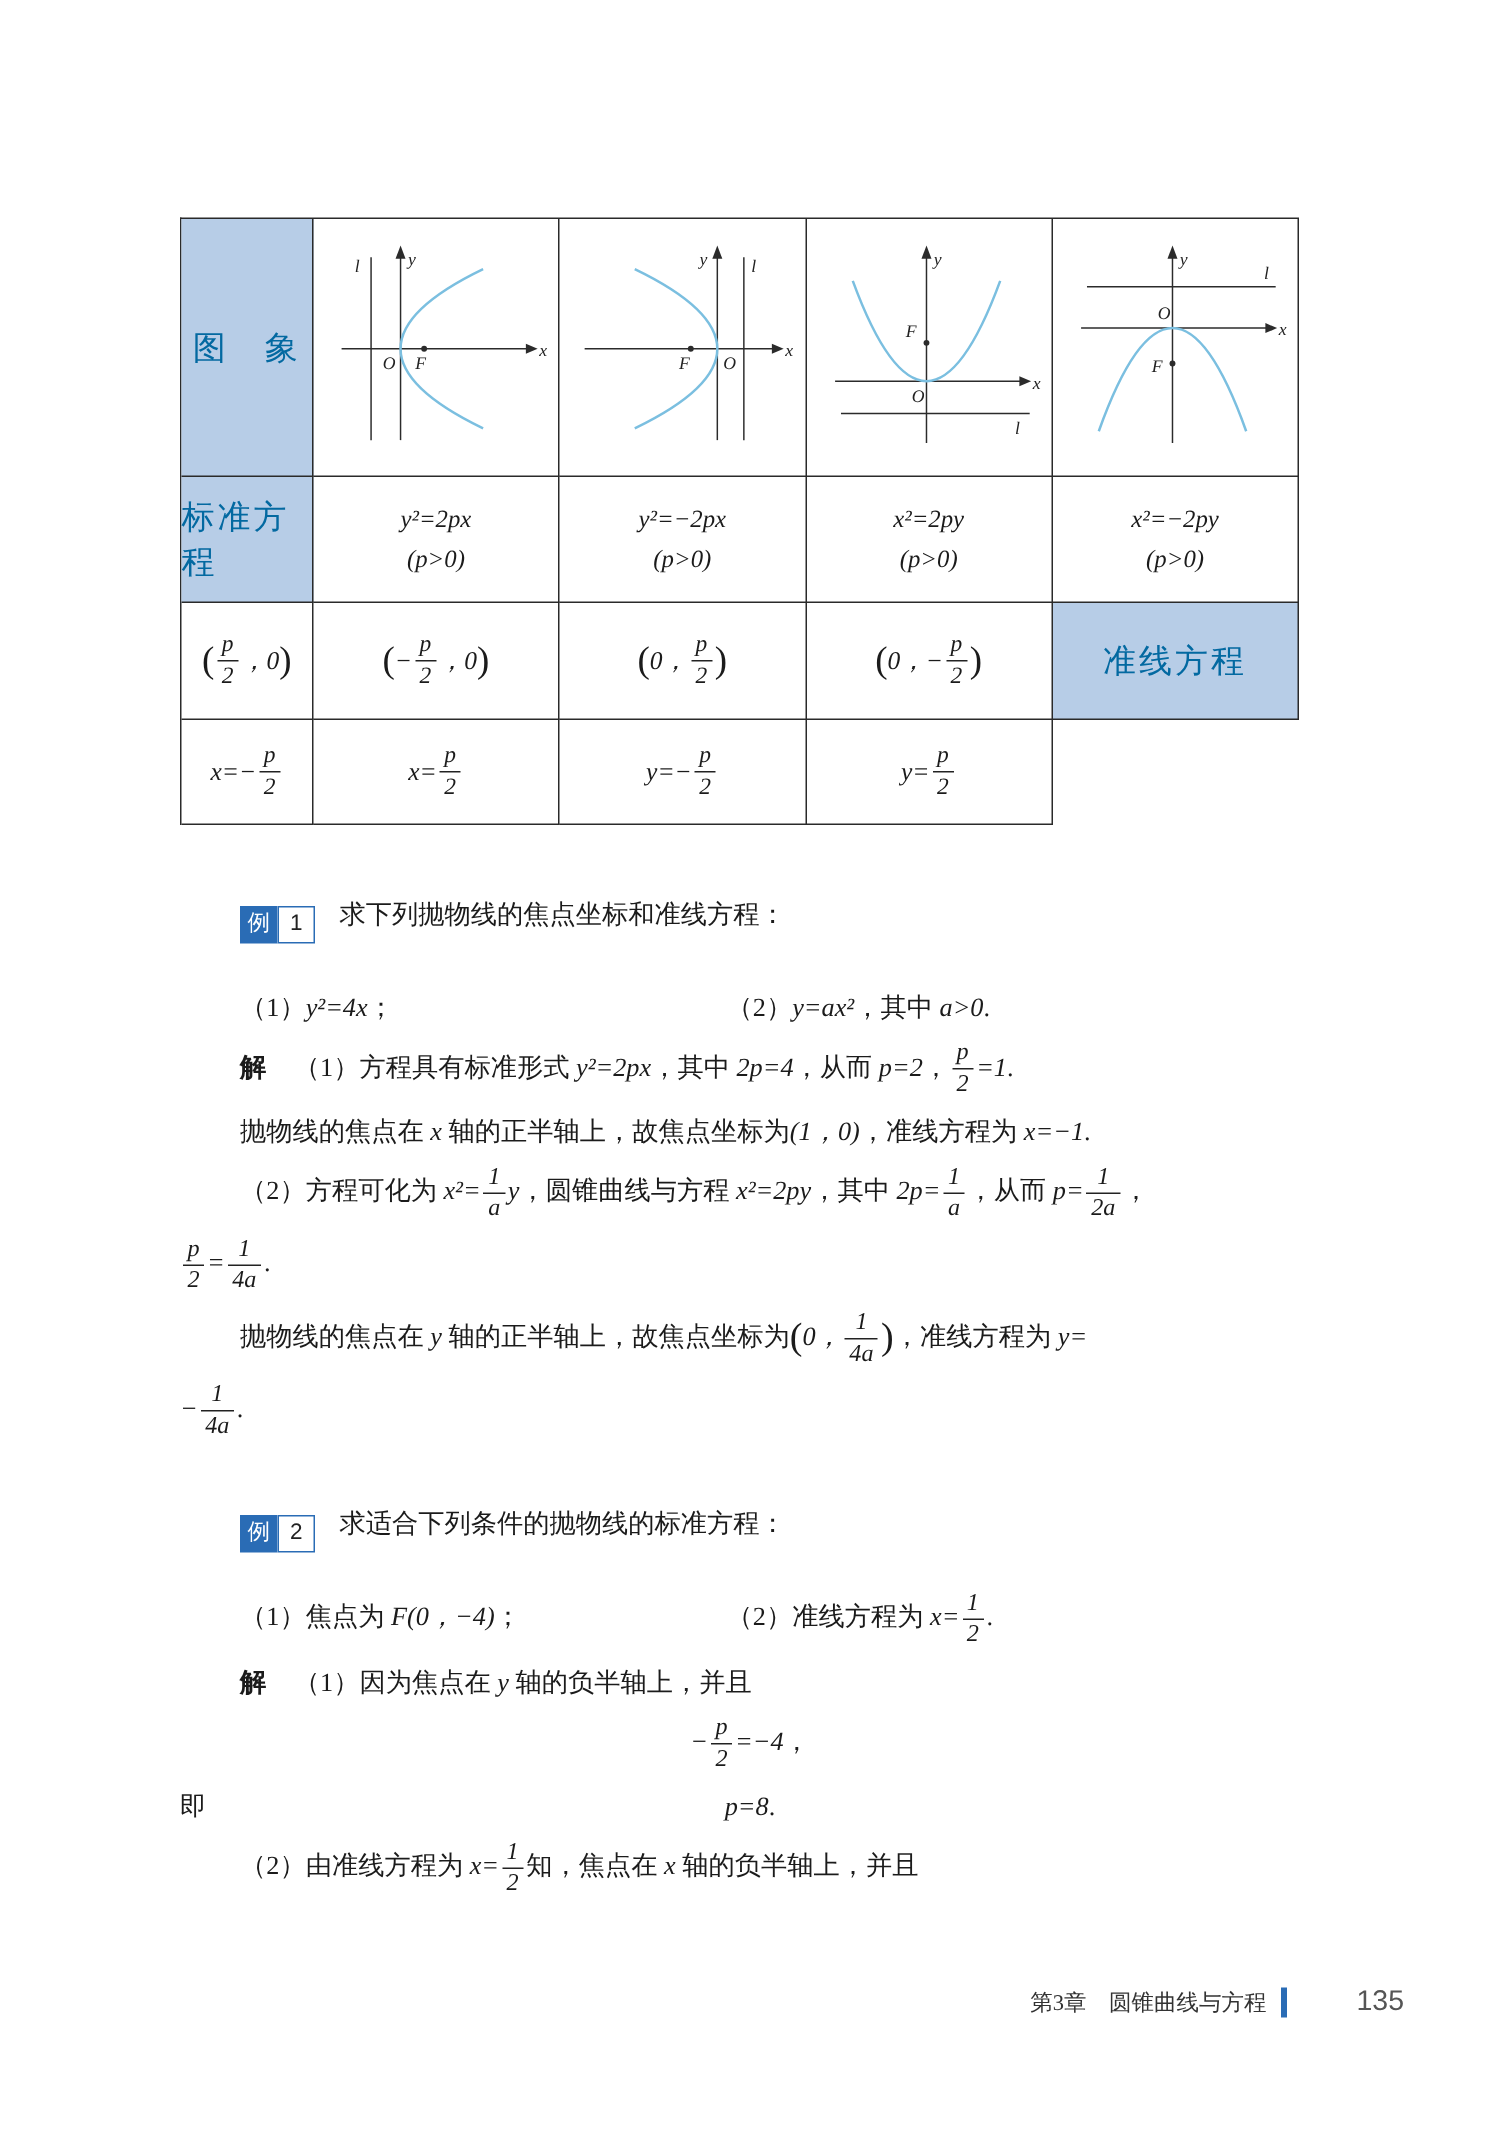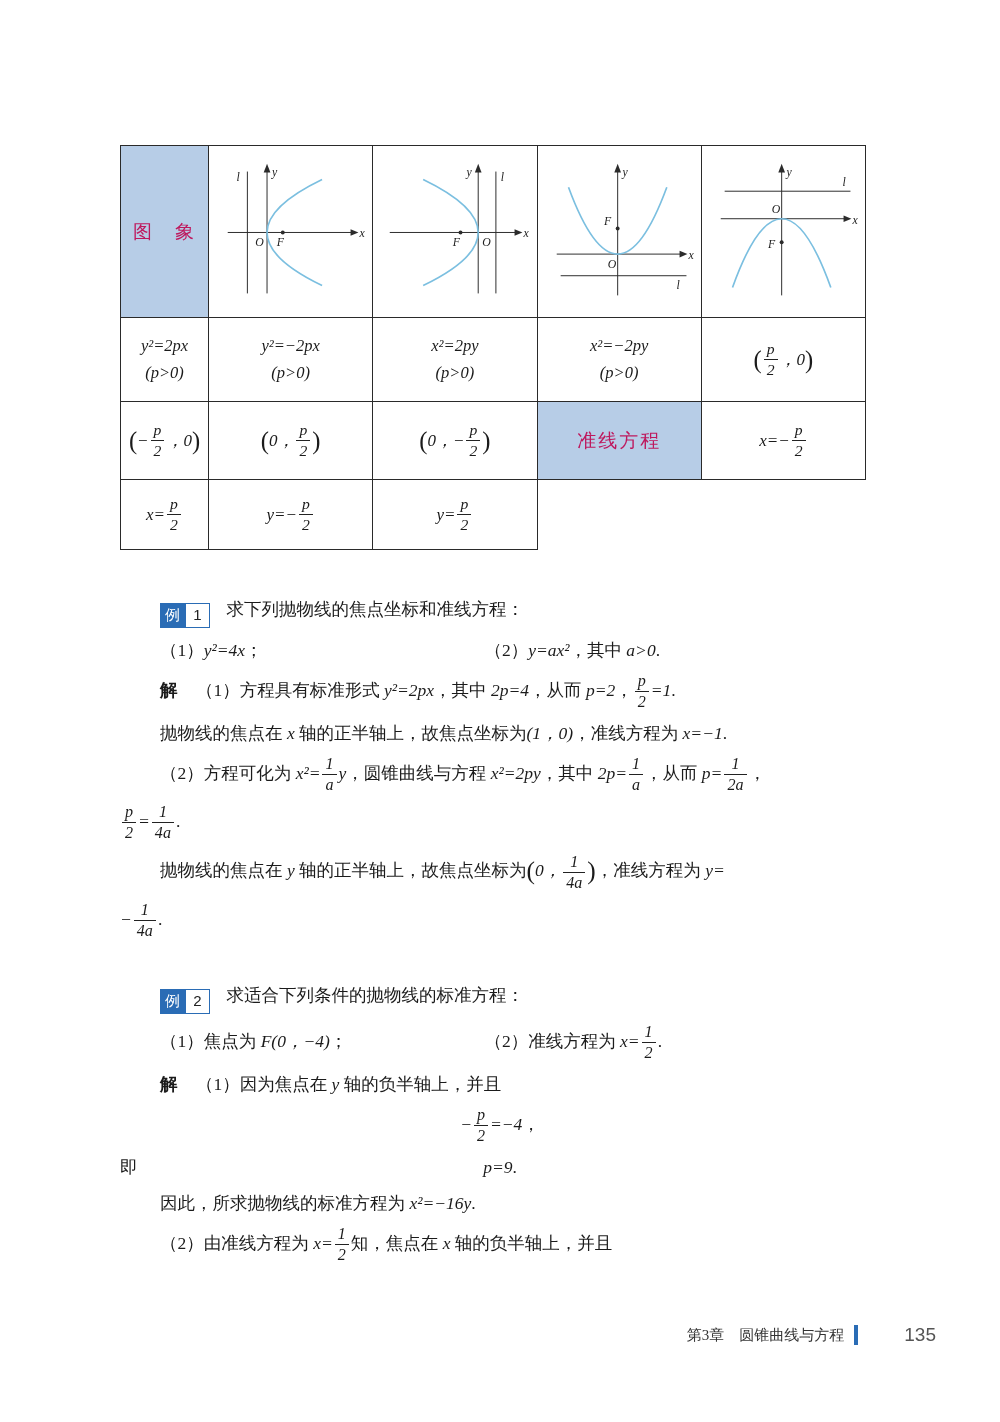--- a/index.html
+++ b/index.html
@@ -6,21 +6,21 @@
   body{font-family:"Liberation Serif",serif;color:#1b1b1b;}
   .page{width:1000px;height:1422px;position:relative;box-sizing:border-box;
         padding:145px 120px 0 120px;background:#fff;overflow:hidden;}
 
   
   .ptable{display:grid;grid-template-columns:88px 1fr 1fr 1fr 1fr;
           grid-template-rows:172px 84px 78px 70px;
           border-top:1px solid #2a2a2a;border-left:1px solid #2a2a2a;width:745px;}
   .cell{border-right:1px solid #2a2a2a;border-bottom:1px solid #2a2a2a;
         display:flex;align-items:center;justify-content:center;box-sizing:border-box;}
-  .head{background:#b7cde7;font-size:19px;letter-spacing:2px;color:#be185d;}
+  .head{background:#b7cde7;font-size:22px;letter-spacing:2px;color:#0369a1;}
   .graph-cell{padding:3px;}
   .graph-cell svg{width:100%;height:100%;}
   .eq-cell{flex-direction:column;gap:7px;font-size:16.5px;}
   .eq-cell span{font-style:italic;font-family:"Liberation Serif",serif;}
   .math-cell{font-size:17px;}
 
   
   .glabel{font:italic 12px "Liberation Serif",serif;fill:#222;}
   .axis{stroke:#2b2b2b;stroke-width:1;fill:none;}
   .arrow{fill:#2b2b2b;stroke:none;}
@@ -37,21 +37,21 @@
   .frac .num{padding:0 3px 1px 3px;}
   .frac .den{border-top:1px solid #222;padding:1px 3px 0 3px;}
 
   
   .content{margin-top:46px;font-size:17.5px;line-height:1.5;}
   .content p{margin:9px 0 9px 40px;}
   .content p.flush{margin-left:0;}
   .content p.center{margin-left:0;text-align:center;}
   .content p.ji-line{margin-left:0;text-align:center;position:relative;}
   .ji{position:absolute;left:0;top:0;}
-  .item1{display:inline-block;min-width:320px;}
+  .item1{display:inline-block;min-width:320px;margin-top:20px;}
   .ex{margin-bottom:42px;}
   .solve{font-weight:bold;margin-right:14px;}
 
   
   .badge{display:inline-flex;margin-right:12px;vertical-align:-5px;}
   .badge-tag{width:25px;height:25px;background:#2a6cb5;color:#fff;display:flex;
              align-items:center;justify-content:center;font-size:15px;}
   .badge-num{width:25px;height:25px;background:#fff;border:1px solid #2a6cb5;color:#222;
              display:flex;align-items:center;justify-content:center;font-size:15px;
              font-family:"Liberation Sans",sans-serif;box-sizing:border-box;}
@@ -132,20 +132,21 @@
         <text class="glabel" x="150" y="67">x</text>
         <line class="axis" x1="20" y1="34" x2="148" y2="34"></line>
         <text class="glabel" x="140" y="29">l</text>
         <text class="glabel" x="68" y="56">O</text>
         <circle class="fdot" cx="78" cy="86" r="2"></circle>
         <text class="glabel" x="64" y="92">F</text>
         <path class="curve" d="M28,132 Q78,-8 128,132"></path>
       </svg>
     </div>
 
+    <div class="cell head">标准方程</div>
     <div class="cell eq-cell">
       <span>y²=2px</span>
       <span>(p&gt;0)</span>
     </div>
     <div class="cell eq-cell">
       <span>y²=−2px</span>
       <span>(p&gt;0)</span>
     </div>
     <div class="cell eq-cell">
       <span>x²=2py</span>
@@ -292,23 +293,22 @@
       <p>
         <span class="solve">解</span>
         <span><span class="t">（1）因为焦点在 </span><span class="m">y</span><span class="t"> 轴的负半轴上，并且</span></span>
       </p>
       <p class="center"><span class="m">−</span><span class="frac">
             <span class="num">p</span>
             <span class="den">2</span>
           </span><span class="m">=−4</span><span class="t">，</span></p>
       <p class="ji-line">
         <span class="ji">即</span>
-        <span><span class="m">p=9</span><span class="t">.</span></span>
-      </p>
-      <p><span class="t">因此，所求抛物线的标准方程为 </span><span class="m">x²=−16y</span><span class="t">.</span></p>
+        <span><span class="m">p=8</span><span class="t">.</span></span>
+      </p>
       <p><span class="t">（2）由准线方程为 </span><span class="m">x=</span><span class="frac">
             <span class="num">1</span>
             <span class="den">2</span>
           </span><span class="t">知，焦点在 </span><span class="m">x</span><span class="t"> 轴的负半轴上，并且</span></p>
     </div>
   </div>
 
   <div class="footer">
     <span class="chapter">第3章　圆锥曲线与方程</span>
     <span class="bar"></span>

